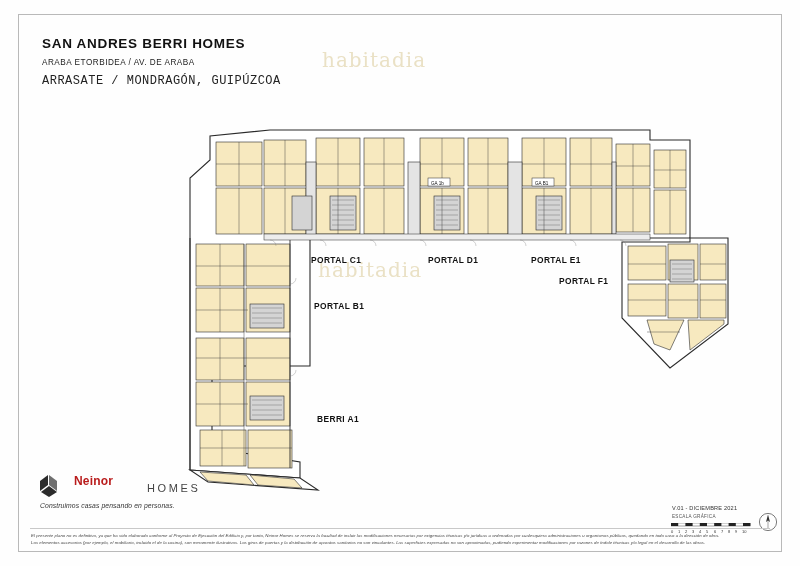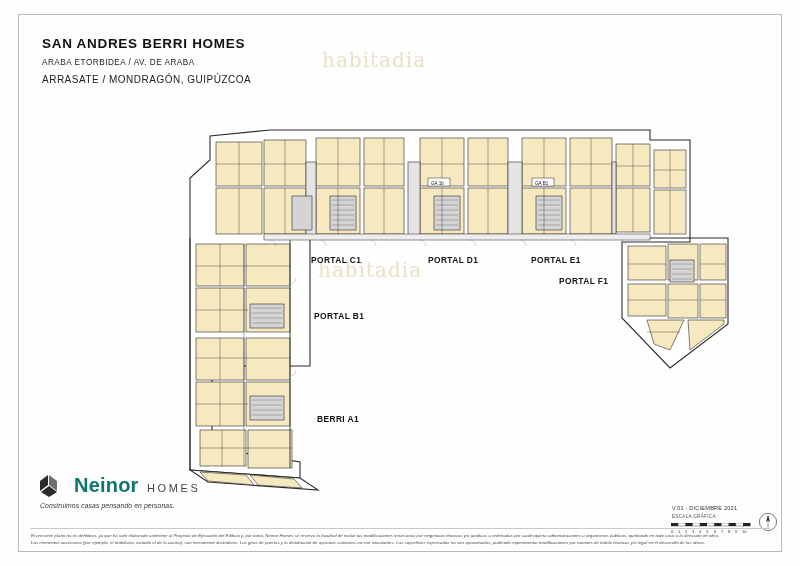--- a/index.html
+++ b/index.html
@@ -43,23 +43,24 @@
   .title-sub1 {
     position: absolute;
     left: 42px; top: 58px;
     font-size: 8.2px;
     letter-spacing: 0.5px;
     color: #222;
   }
   .title-sub2 {
     position: absolute;
     left: 42px; top: 74px;
-    font-size: 10px;
+    font-size: 12px;
     letter-spacing: 0.5px;
     color: #222;
+    font-family: Liberation Mono, monospace;
   }
   .title-floor {
     position: absolute;
     left: 42px; top: 106px;
     font-size: 11.5px;
     letter-spacing: 0.6px;
     color: #111;
   }
 
   
@@ -102,24 +103,24 @@
     height: 45px;
   }
   .logo-mark {
     position: absolute;
     left: 0; top: 3px;
     width: 26px; height: 22px;
   }
   .logo-name {
     position: absolute;
     left: 34px; top: 2px;
-    font-size: 20px;
+    font-size: 12px;
     font-weight: bold;
     letter-spacing: 0.2px;
-    color: #0f766e;
+    color: #b91c1c;
   }
   .logo-homes {
     position: absolute;
     left: 107px; top: 10px;
     font-size: 11px;
     letter-spacing: 2.6px;
     color: #444;
   }
   .logo-tag {
     position: absolute;
@@ -329,21 +330,21 @@
           <rect x="382" y="60" width="22" height="8"></rect>
         </g>
       </g>
 
       <text x="281" y="66.5" font-family="Liberation Sans, sans-serif" font-size="4.6" fill="#111">GA 1b</text>
       <text x="385" y="66.5" font-family="Liberation Sans, sans-serif" font-size="4.6" fill="#111">GA B1</text>
     </svg>
   </div>
 
   <div class="portal" style="left:317px; top:414px;">BERRI A1</div>
-  <div class="portal" style="left:314px; top:301px;margin-top:10px;">PORTAL B1</div>
+  <div class="portal" style="left:314px; top:301px;">PORTAL B1</div>
   <div class="portal" style="left:311px; top:255px;">PORTAL C1</div>
   <div class="portal" style="left:428px; top:255px;">PORTAL D1</div>
   <div class="portal" style="left:531px; top:255px;">PORTAL E1</div>
   <div class="portal" style="left:559px; top:276px;">PORTAL F1</div>
 
   <div class="logo-wrap">
     <div class="logo-mark">
       <svg width="26" height="22" viewBox="0 0 26 22" xmlns="http://www.w3.org/2000/svg">
         <polygon points="0,6 8,0 8,10 0,16" fill="#2b2b2b"></polygon>
         <polygon points="9,0 17,6 17,16 9,10" fill="#6f6f6f"></polygon>

